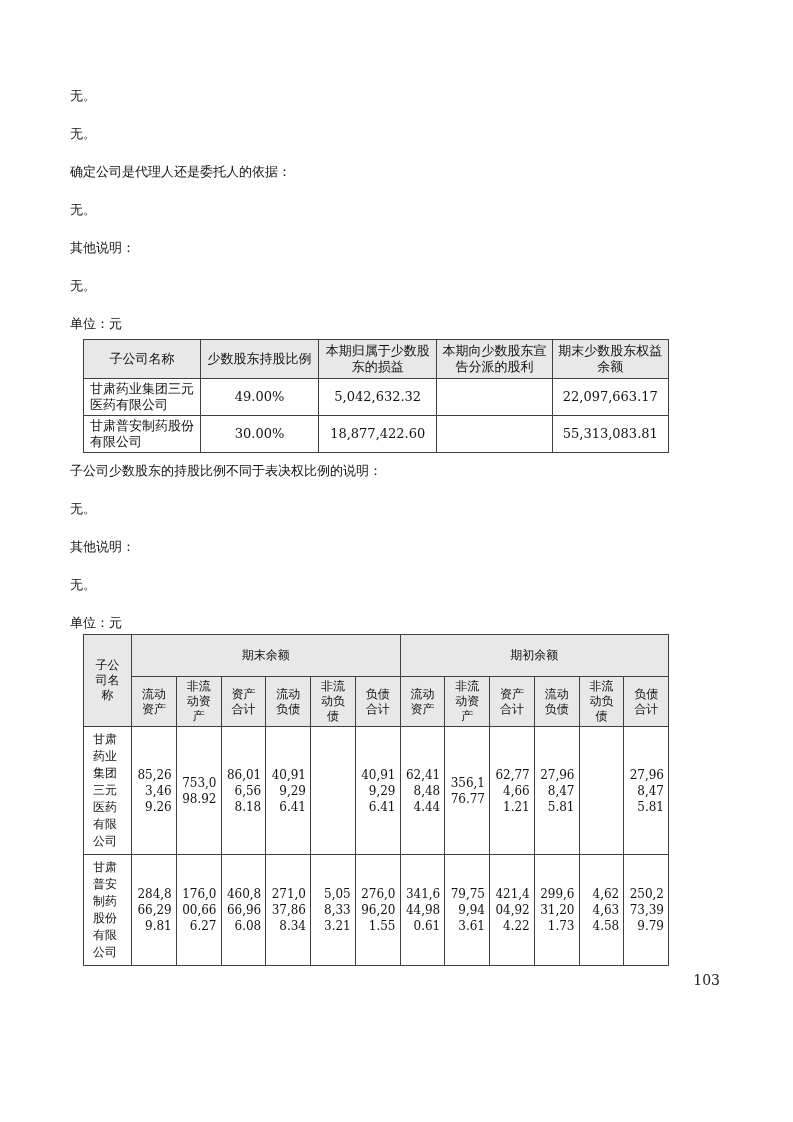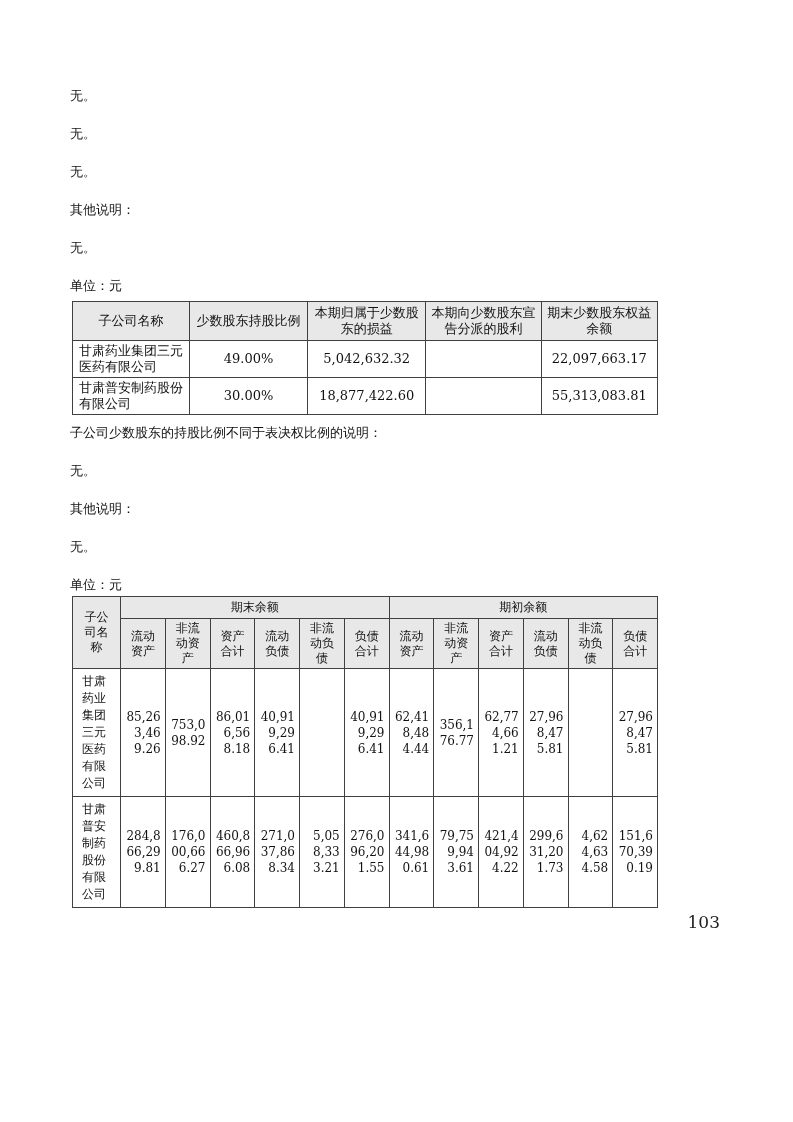--- a/index.html
+++ b/index.html
@@ -20,51 +20,52 @@
     font-weight: bold;
     line-height: 16px;
     margin: 5px 0 0 15px;
     white-space: nowrap;
   }
   .sec .sec-num { display: inline-block; min-width: 36px; }
   .unit { text-align: left; line-height: 16px; }
   .unit.u1 { margin: 19px 0 7px 0; }
   .unit.u2 { margin: 21px 0 3px 0; }
 
-  table { border-collapse: collapse; table-layout: fixed; width: 586px; margin-left: 2px; }
+  table { border-collapse: collapse; table-layout: fixed; width: 586px; margin-left: 13px; }
   th, td { border: 1px solid #404040; vertical-align: middle; }
   th { background: #e8e8e8; font-weight: normal; text-align: center; }
 
   
   .t1 th { padding: 3px 5px; line-height: 16px; height: 32px; font-size: 13px; }
   .t1 td { padding: 2px 6px; line-height: 16px; height: 30px; font-size: 13px; }
   .t1 td.cell-name { text-align: left; }
   .t1 td.cell-num { text-align: center; }
 
   
   p.note-first { margin-top: 10px; }
 
   
   .t2 { font-size: 12px; }
   .t2 th { padding: 2px 8px; line-height: 15px; word-break: break-all; font-size: 12px; }
-  .t2 th.group-th { height: 17px; padding: 2px 2px; font-family: Liberation Serif, serif; }
+  .t2 th.group-th { height: 17px; padding: 12px 2px; font-family: Liberation Serif, serif; }
   .t2 th.name-th { padding: 2px 8px; }
   .t2 td { line-height: 16px; }
   .t2 td.cell-name2 { text-align: left; padding: 4px 9px; line-height: 17px; word-break: break-all; }
   .t2 td.cell-num2 { text-align: right; padding: 2px 4px; word-break: break-all; }
 
-  .pagenum { text-align: right; margin-top: 6px; font-size: 17px; line-height: 16px; color: #222; }
+  .pagenum { text-align: right; margin-top: 6px; font-size: 14px; line-height: 16px; color: #222; }
 </style>
 </head>
 <body>
 
 <div class="page">
 
   <p class="doc">无。</p>
   <p class="doc">无。</p>
+  <p class="doc">确定公司是代理人还是委托人的依据：</p>
   <p class="doc">无。</p>
   <p class="doc">其他说明：</p>
   <p class="doc">无。</p>
 
 
   <div class="unit u1">单位：元</div>
 
   <table class="t1">
     <colgroup>
       <col style="width:20%">
@@ -167,20 +168,20 @@
         <td class="cell-num2">176,000,666.27</td>
         <td class="cell-num2">460,866,966.08</td>
         <td class="cell-num2">271,037,868.34</td>
         <td class="cell-num2">5,058,333.21</td>
         <td class="cell-num2">276,096,201.55</td>
         <td class="cell-num2">341,644,980.61</td>
         <td class="cell-num2">79,759,943.61</td>
         <td class="cell-num2">421,404,924.22</td>
         <td class="cell-num2">299,631,201.73</td>
         <td class="cell-num2">4,624,634.58</td>
-        <td class="cell-num2">151,670,390.19</td>
+        <td class="cell-num2">250,273,399.79</td>
       </tr>
     </tbody>
   </table>
 
   <div class="pagenum">103</div>
 
 </div>
 
 </body></html>

